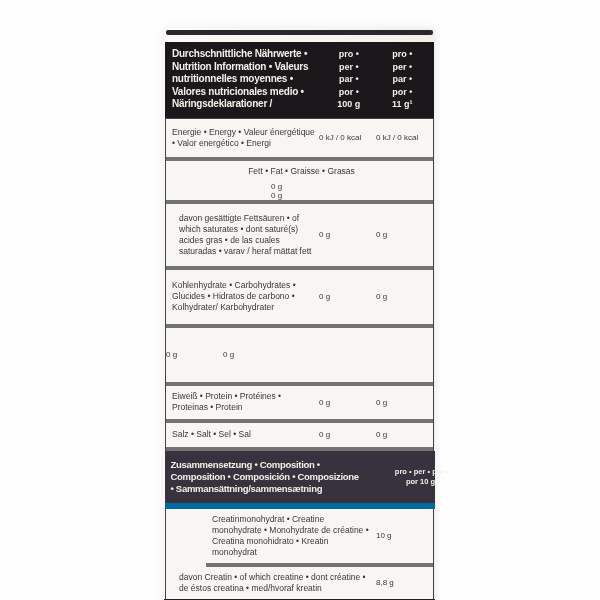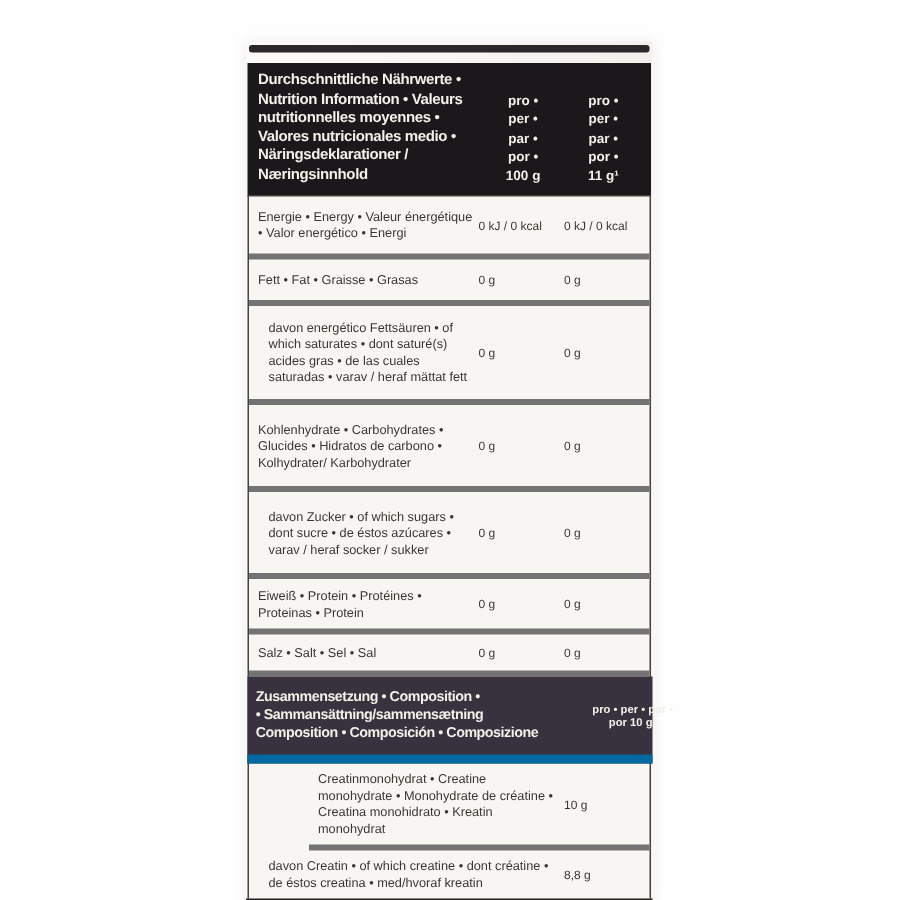--- a/index.html
+++ b/index.html
@@ -31,21 +31,21 @@
   
   .body-box{
     border:1.5px solid #47423f;border-bottom:none;background:#f8f6f2;color:#3b3633;
   }
   .row{display:flex;align-items:center;border-bottom:4px solid #737373;}
   .row:last-child{border-bottom:none;}
   .row-label{flex:1;font-size:8.5px;line-height:11px;padding:5px 2px 5px 6px;}
   .row.indent .row-label{padding-left:13px;}
   .val{width:57px;text-align:left;font-size:8px;white-space:nowrap;}
   .r-energy{min-height:38px;}
-  .r-fat{min-height:27px;}
+  .r-fat{min-height:27px;flex-direction:column;}
   .r-sat{min-height:62px;}
   .r-carb{min-height:54px;}
   .r-sugar{min-height:54px;}
   .r-protein{min-height:33px;}
   .r-salt{min-height:24px;}
 
   
   .header2{
     background:#37323d;color:#f3f0ea;display:flex;align-items:center;
     min-height:44px;padding:4px 4px 4px 6px;margin:0 -1.5px;
@@ -67,21 +67,20 @@
 
     <div class="top-strip"></div>
 
     <div class="header1">
       <div class="h1-title">
         <span class="hline">Durchschnittliche Nährwerte •</span>
         <span class="hline">Nutrition Information • Valeurs</span>
         <span class="hline">nutritionnelles moyennes •</span>
         <span class="hline">Valores nutricionales medio •</span>
         <span class="hline">Näringsdeklarationer /</span>
-        <span class="hline">Næringsinnhold</span>
       </div>
       <div class="h1-col">
         <span class="hline">pro •</span>
         <span class="hline">per •</span>
         <span class="hline">par •</span>
         <span class="hline">por •</span>
         <span class="hline">100 g</span>
       </div>
       <div class="h1-col">
         <span class="hline">pro •</span>
@@ -100,54 +99,53 @@
         <div class="val">0 kJ / 0 kcal</div>
       </div>
 
       <div class="row r-fat">
         <div class="row-label">Fett • Fat • Graisse • Grasas</div>
         <div class="val">0 g</div>
         <div class="val">0 g</div>
       </div>
 
       <div class="row r-sat indent">
-        <div class="row-label">davon energético Fettsäuren • of which saturates • dont saturé(s) acides gras • de las cuales saturadas • varav / heraf mättat fett</div>
+        <div class="row-label">davon gesättigte Fettsäuren • of which saturates • dont saturé(s) acides gras • de las cuales saturadas • varav / heraf mättat fett</div>
         <div class="val">0 g</div>
         <div class="val">0 g</div>
       </div>
 
       <div class="row r-carb">
         <div class="row-label">Kohlenhydrate • Carbohydrates • Glucides • Hidratos de carbono • Kolhydrater/ Karbohydrater</div>
         <div class="val">0 g</div>
         <div class="val">0 g</div>
       </div>
 
       <div class="row r-sugar indent">
-        <div class="row-label">davon Zucker • of which sugars • dont sucre • de éstos azúcares • varav / heraf socker / sukker</div>
         <div class="val">0 g</div>
         <div class="val">0 g</div>
       </div>
 
       <div class="row r-protein">
         <div class="row-label">Eiweiß • Protein • Protéines • Proteinas • Protein</div>
         <div class="val">0 g</div>
         <div class="val">0 g</div>
       </div>
 
       <div class="row r-salt">
         <div class="row-label">Salz • Salt • Sel • Sal</div>
         <div class="val">0 g</div>
         <div class="val">0 g</div>
       </div>
 
       <div class="header2">
         <div class="h2-title">
           <span class="hline">Zusammensetzung • Composition •</span>
+          <span class="hline">Composition • Composición • Composizione</span>
           <span class="hline">• Sammansättning/sammensætning</span>
-          <span class="hline">Composition • Composición • Composizione</span>
         </div>
         <div class="h2-col">
           <span class="hline">pro • per • par •</span>
           <span class="hline">por 10 g¹</span>
         </div>
       </div>
 
       <div class="row r-comp1">
         <div class="row-label">Creatinmonohydrat • Creatine monohydrate • Monohydrate de créatine • Creatina monohidrato • Kreatin monohydrat</div>
         <div class="val">10 g</div>

